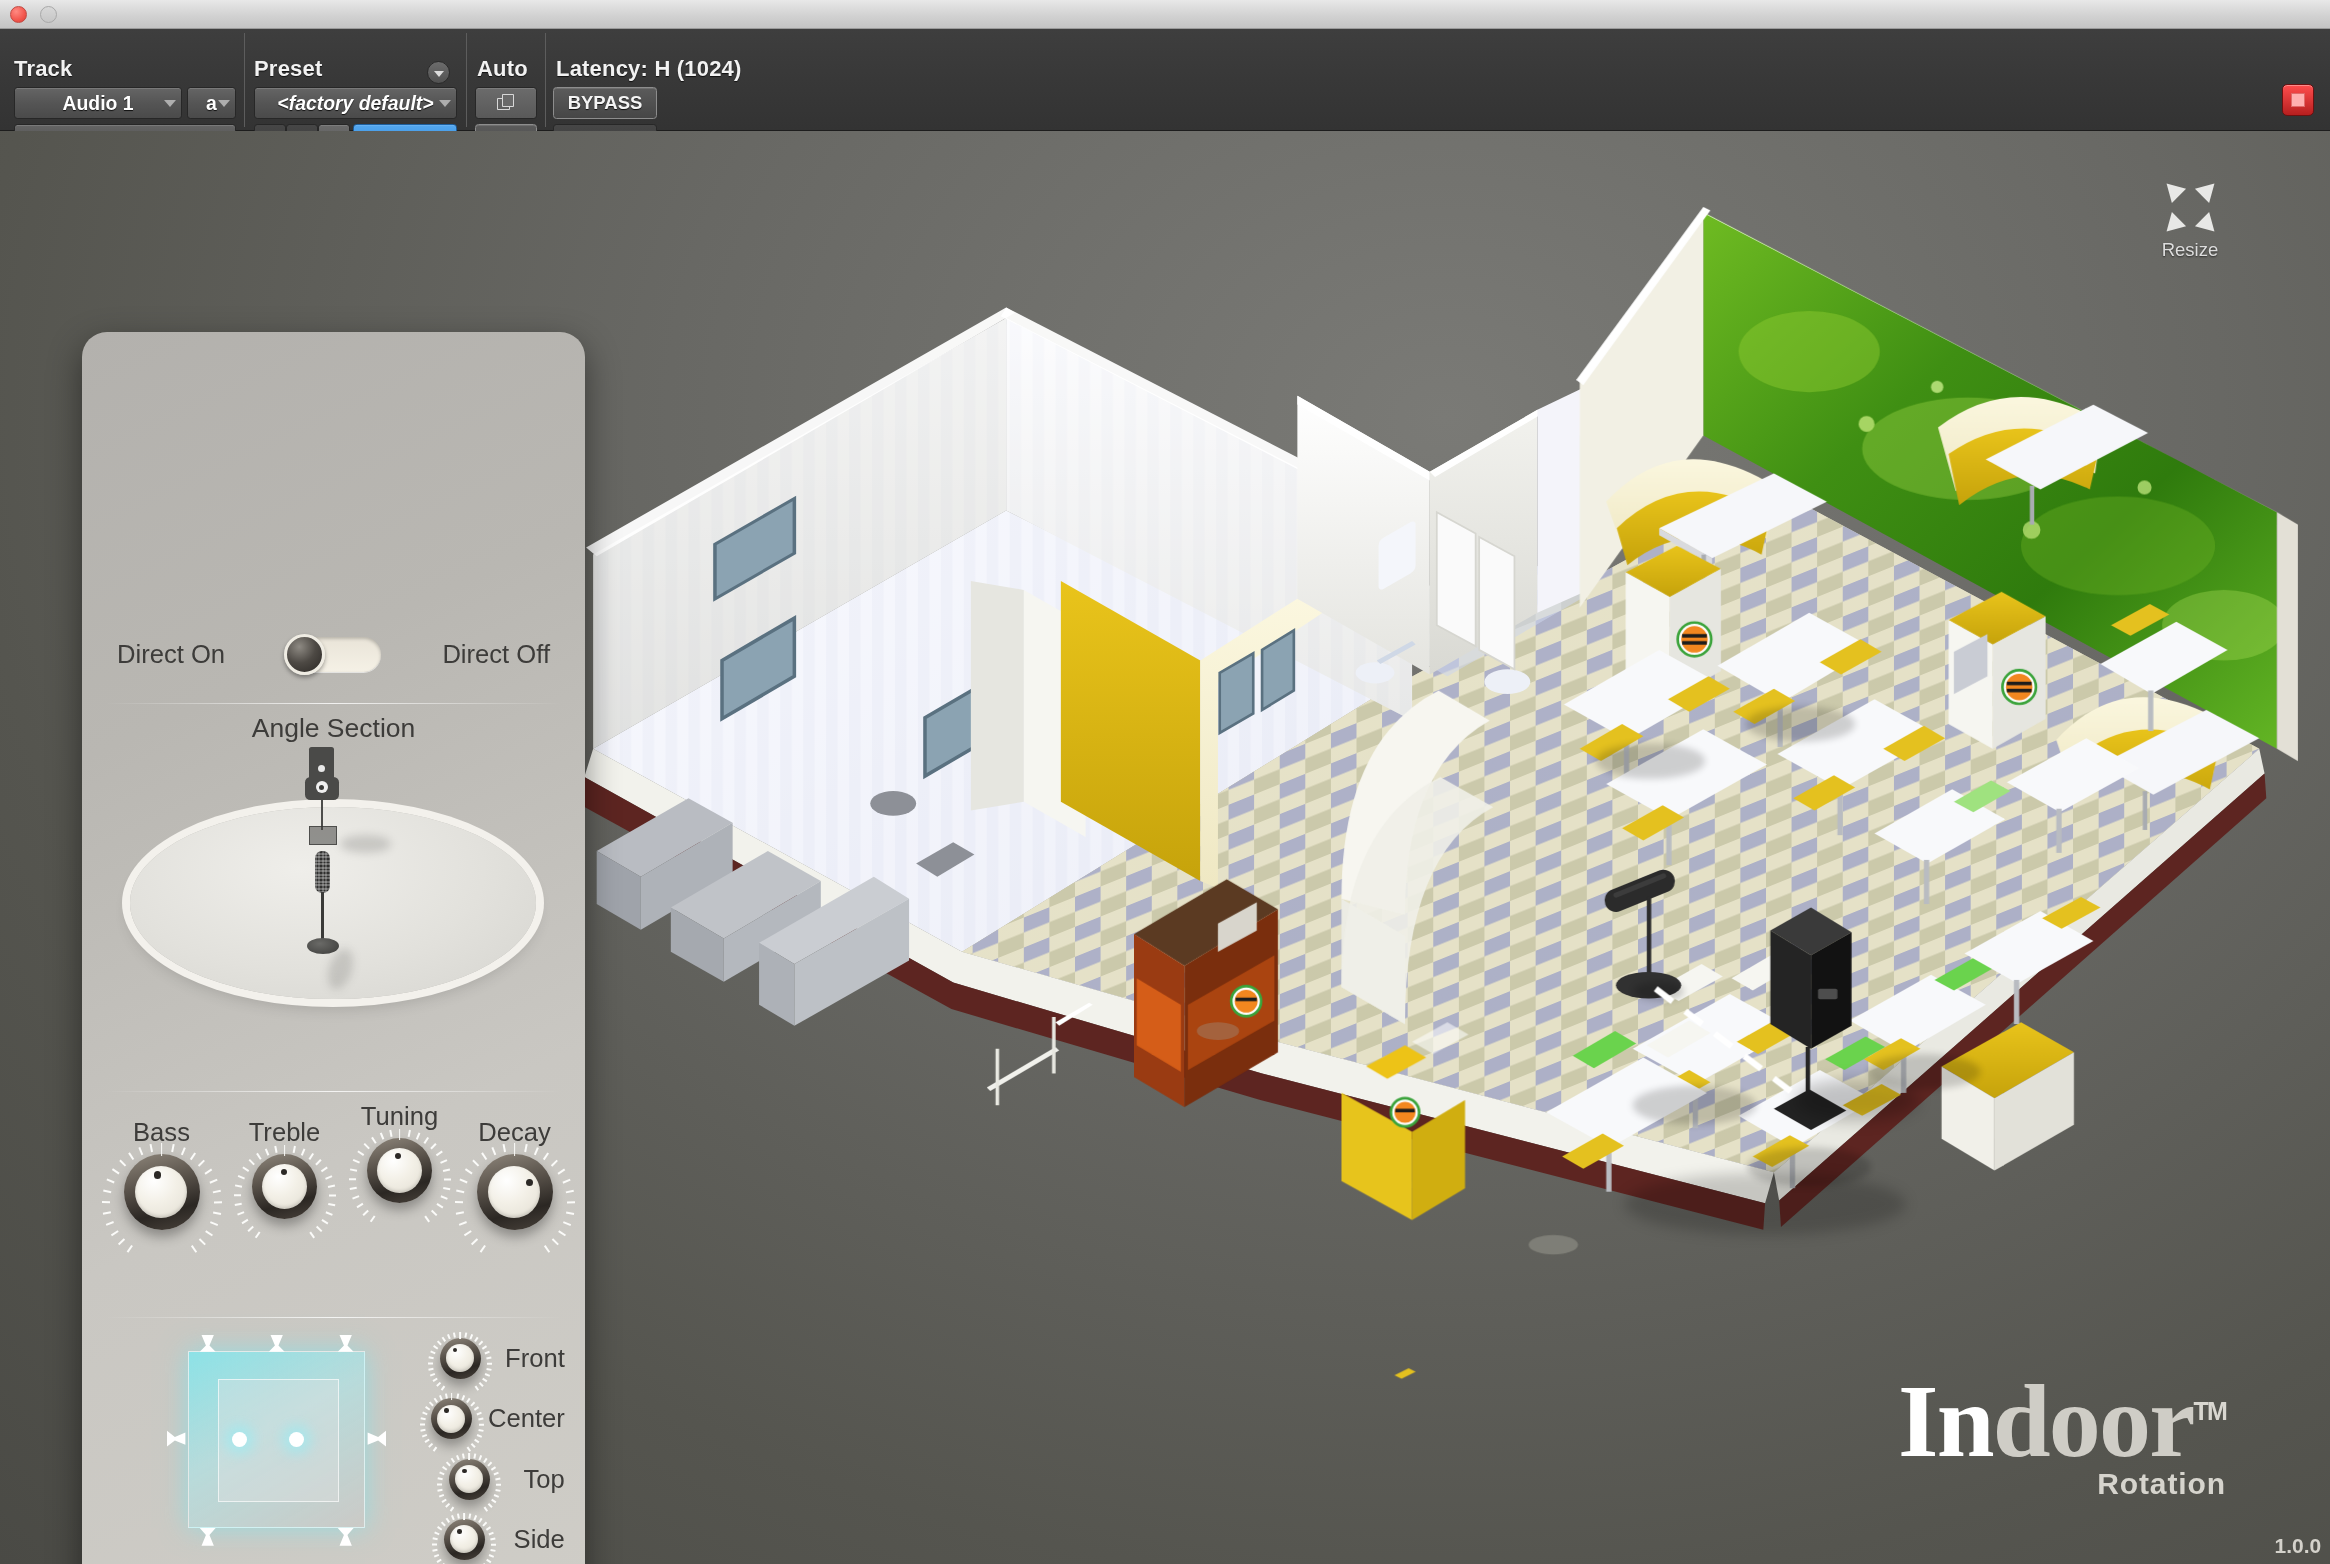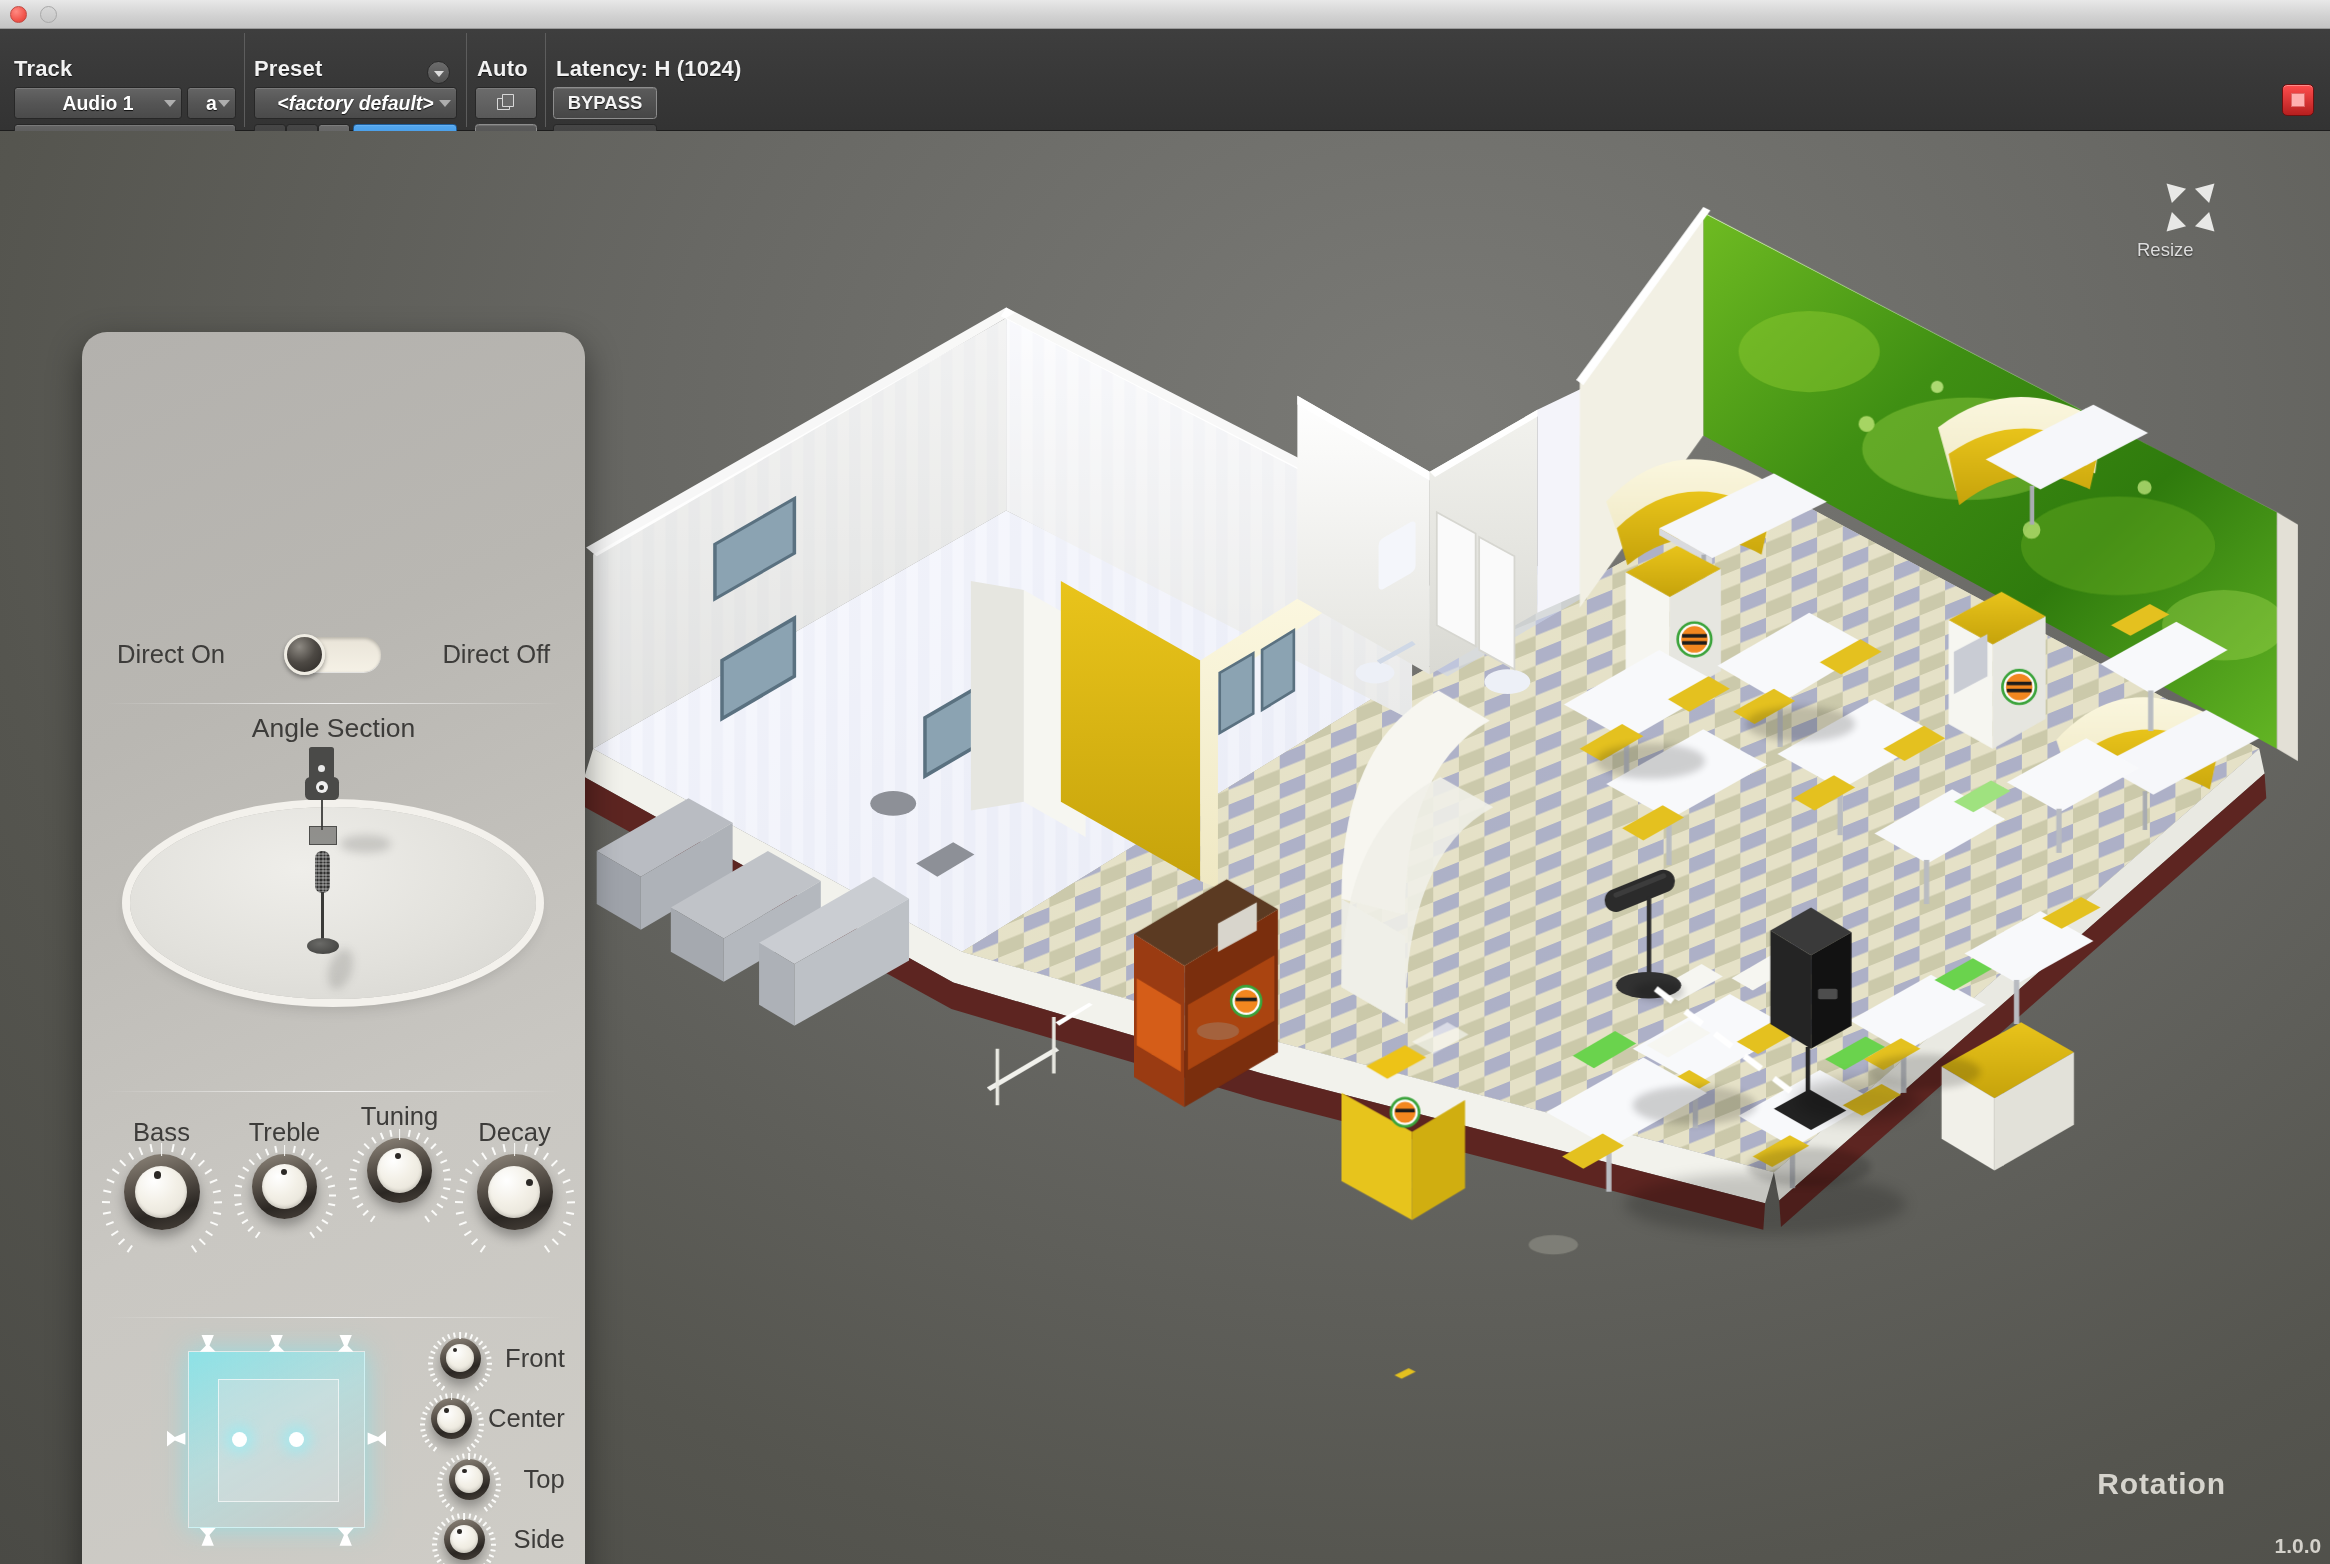--- a/index.html
+++ b/index.html
@@ -96,21 +96,21 @@
     background: radial-gradient(ellipse at 62% 20%, #7a7a76 0%, #686864 38%, #55554f 72%, #4a4a45 100%);
     overflow:hidden;
   }
 
   
   .scene { position:absolute; left:0; top:0; width:2330px; height:1434px; }
 
   .shadowblob{ position:absolute; border-radius:50%; background:rgba(0,0,0,.18); filter: blur(6.2px); }
 
   
-  .resize-ctl{ position:absolute; right:87px; top:49px; width:106px; text-align:left; }
+  .resize-ctl{ position:absolute; right:87px; top:49px; width:106px; text-align:center; }
   .resize-ico{ position:relative; width:55px;height:55px;margin:0 auto; }
   .resize-label{ color:#dddddd; font-size:18.5px; margin-top:3.5px; text-shadow:0 0.9px 1.8px rgba(0,0,0,.6); }
 
   
   .brand{ position:absolute; right:104px; bottom:64px; text-align:right; }
   .brand-name{
     font-family:"Liberation Serif", serif; font-weight:bold; font-size:104px; line-height:.95;
     letter-spacing:-1.8px;
   }
   .brand-name .lit{ color:#ffffff; } .brand-name .dim{ color:#cfcdc6; }
@@ -626,20 +626,23 @@
           <polygon points="4,4 26,10 10,26" fill="#e8e8e6" transform="translate(0,0)"></polygon>
           <polygon points="58,4 36,10 52,26" fill="#e8e8e6"></polygon>
           <polygon points="4,58 26,52 10,36" fill="#e8e8e6"></polygon>
           <polygon points="58,58 36,52 52,36" fill="#e8e8e6"></polygon>
         </svg>
       </div>
       <div class="resize-label">Resize</div>
     </div>
 
     <div class="brand">
+      <div class="brand-name">
+        <span class="lit">In</span><span class="dim">door</span><span class="brand-tm">TM</span>
+      </div>
       <div class="brand-sub">Rotation</div>
     </div>
     <div class="version">1.0.0</div>
 
     <div class="panel">
       <div class="panel-inner">
 
 
         <div class="row-toggle" style="left:35px; top:305px; width:433px; justify-content:space-between;">
           <span class="lbl">Direct On</span>

